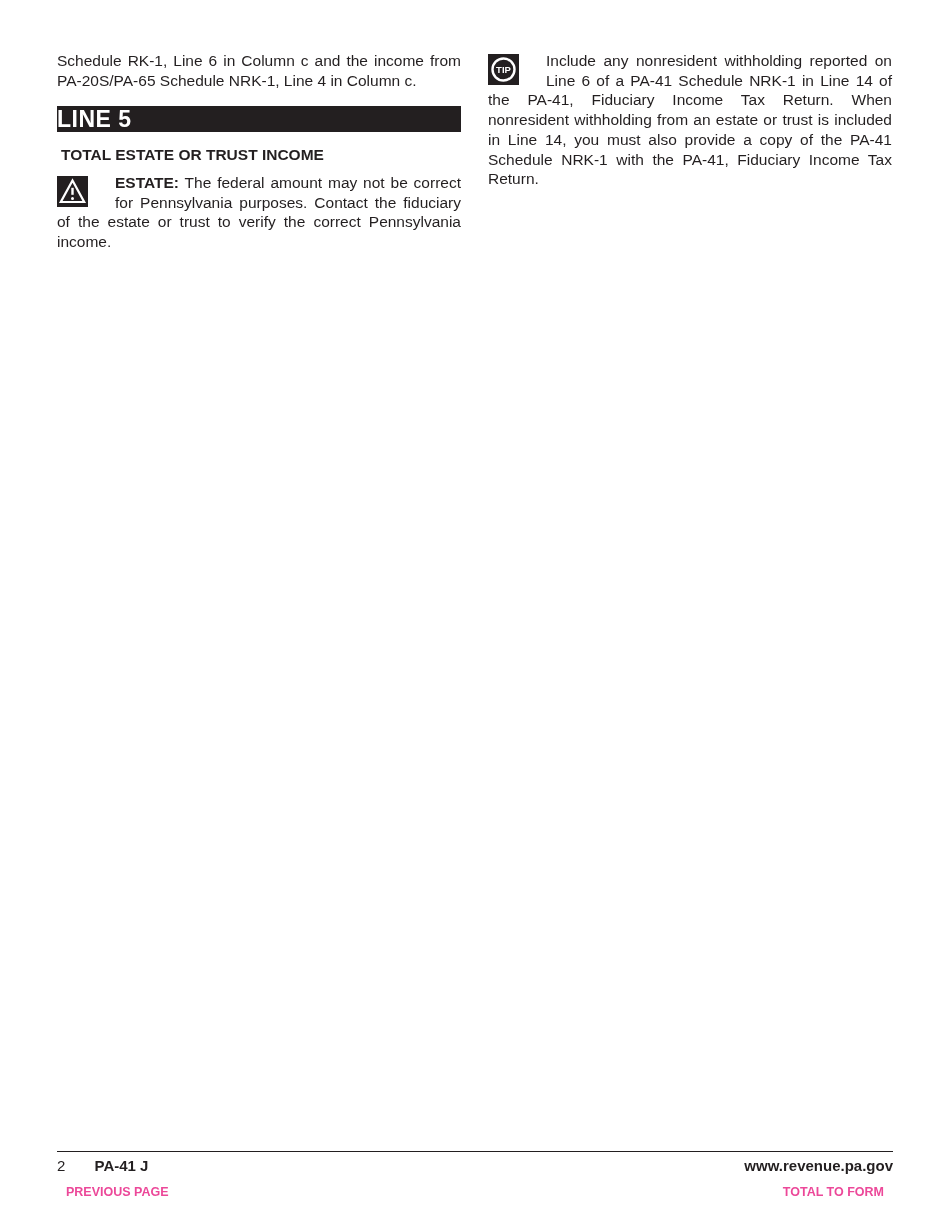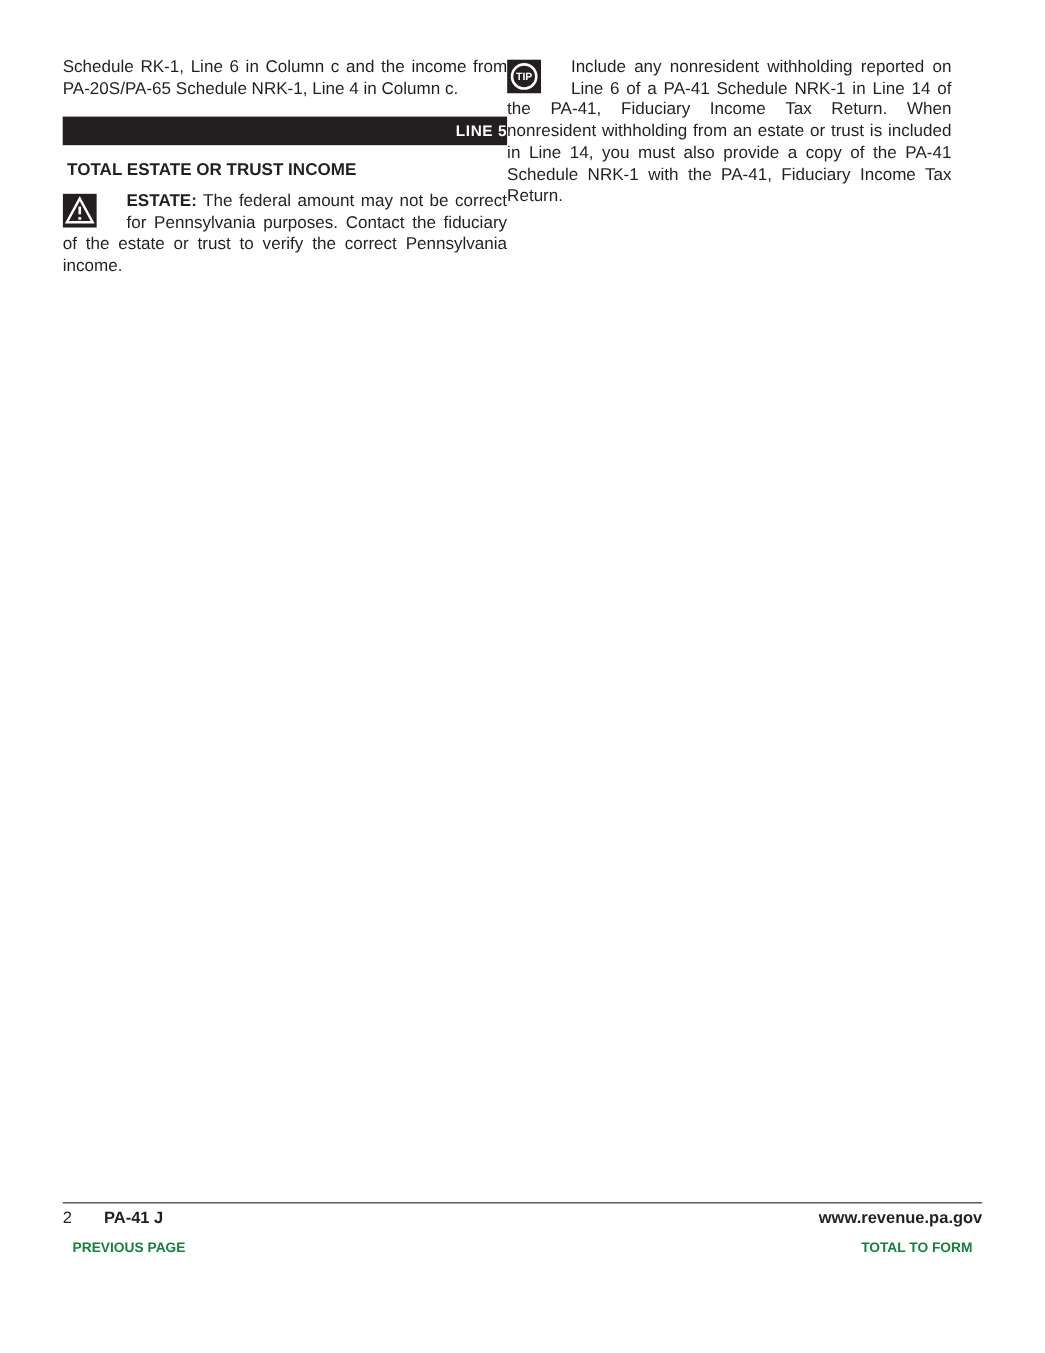--- a/index.html
+++ b/index.html
@@ -11,41 +11,42 @@
     position: relative;
     width: 950px;
     height: 1230px;
     background: #ffffff;
     font-family: "Liberation Sans", "DejaVu Sans", sans-serif;
     color: #231f20;
     overflow: hidden;
   }
   .columns {
     display: flex;
+    gap: 27px;
     padding: 51px 57px 0 57px;
   }
   .col {
     width: 404px;
     flex: 0 0 404px;
   }
   p.body-text {
     margin: 0;
     font-size: 15.5px;
     line-height: 19.7px;
     text-align: justify;
   }
   .section-bar {
     margin: 16px 0 12px 0;
     height: 26px;
     line-height: 26px;
     background: #231f20;
     color: #ffffff;
-    font-size: 14px;
+    font-size: 23px;
     font-weight: bold;
-    text-align: right;
+    text-align: left;
     letter-spacing: 0.5px;
   }
   .sub-heading {
     margin: 4px;
     font-size: 15.5px;
     font-weight: bold;
     line-height: 21.5px;
   }
   .heading-block { margin: 0 0 7px 0; }
   .icon-box {
@@ -53,41 +54,41 @@
     width: 49px;
     height: 31px;
     margin: 3px 9px 2px 0;
   }
   .icon-box svg { display: block; }
   .caution-para { margin-top: 13px; }
   .footer {
     position: absolute;
     left: 57px;
     right: 57px;
-    top: 1093px;
+    top: 1151px;
     border-top: 1.5px solid #231f20;
   }
   .footer-row {
     display: flex;
     justify-content: space-between;
     align-items: baseline;
     padding-top: 5px;
     font-size: 15px;
   }
   .page-num { font-weight: normal; }
   .form-id { font-weight: bold; margin-left: 25px; }
   .site { font-weight: bold; cursor: pointer; }
   .footer-links {
     display: flex;
     justify-content: space-between;
     margin-top: 11px;
     padding: 0 9px;
   }
   .red-link {
-    color: #15803d;
+    color: #ec4899;
     font-size: 12.5px;
     font-weight: bold;
     text-decoration: none;
     cursor: pointer;
   }
 </style>
 </head>
 <body>
 
 <div class="page">

